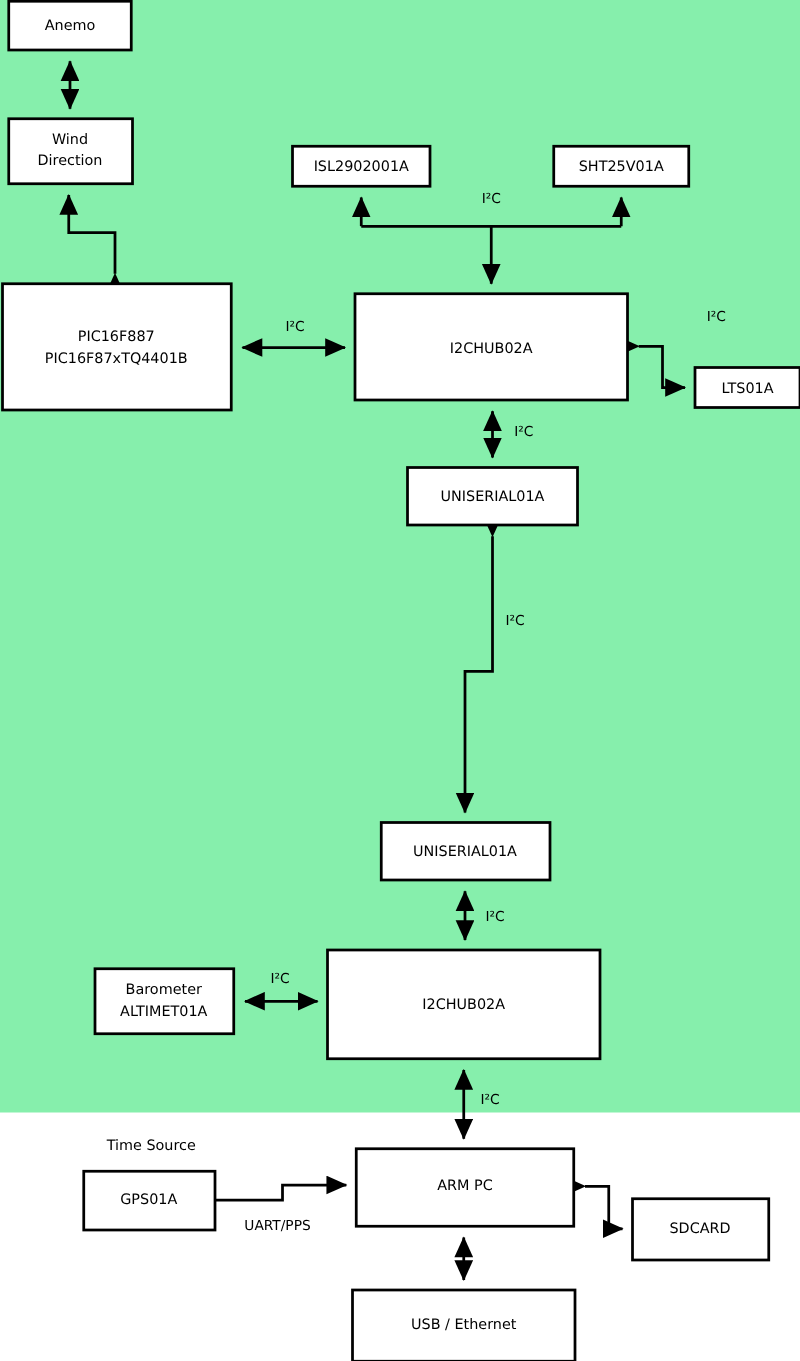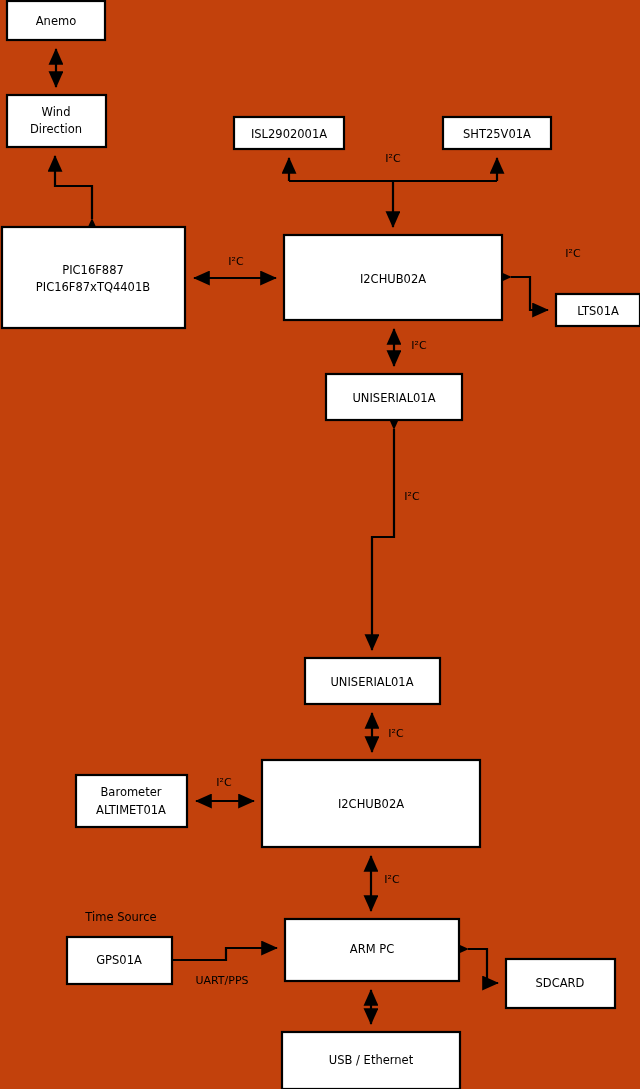--- a/index.html
+++ b/index.html
@@ -9,22 +9,22 @@
   }
   body {
     width: 640px;
     height: 1089px;
     overflow: hidden;
     font-family: "DejaVu Sans", sans-serif;
   }
   #diagram-root {
     position: relative;
     width: 640px;
-    height: 1089px;
-    background: #c2410c;
+    height: 890px;
+    background: #86efac;
     text-align: center;
   }
   svg.diagram {
     display: block;
     width: 640px;
     height: 1089px;
   }
   .node-box {
     fill: #ffffff;
     stroke: #000000;

